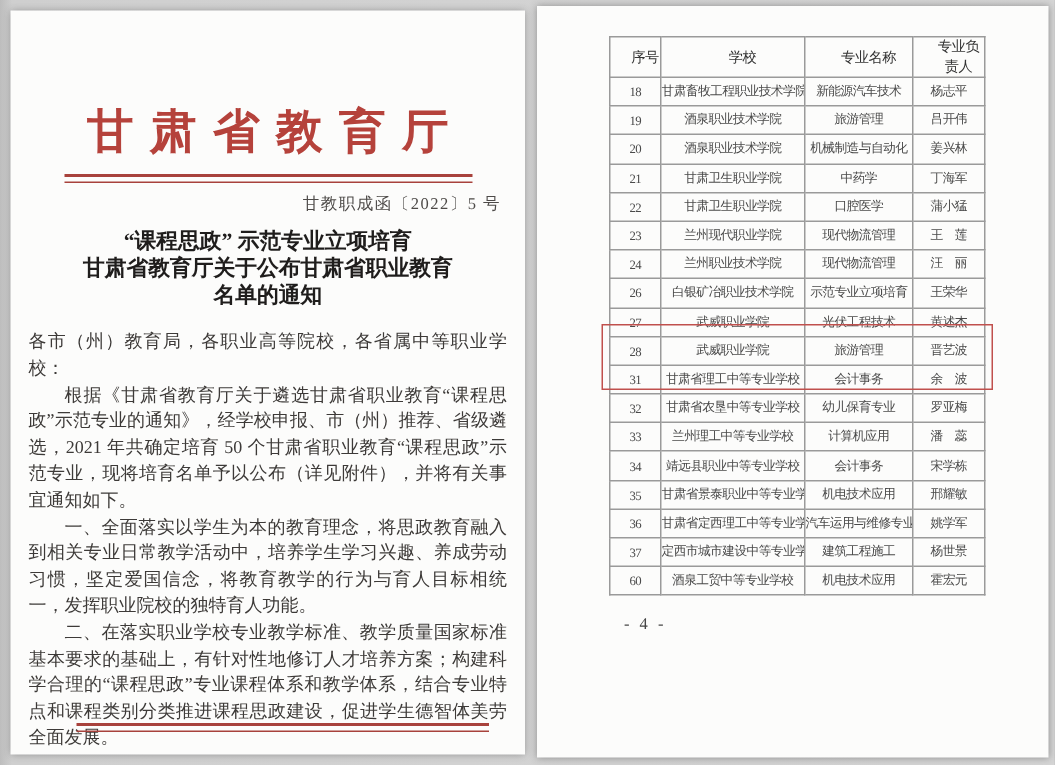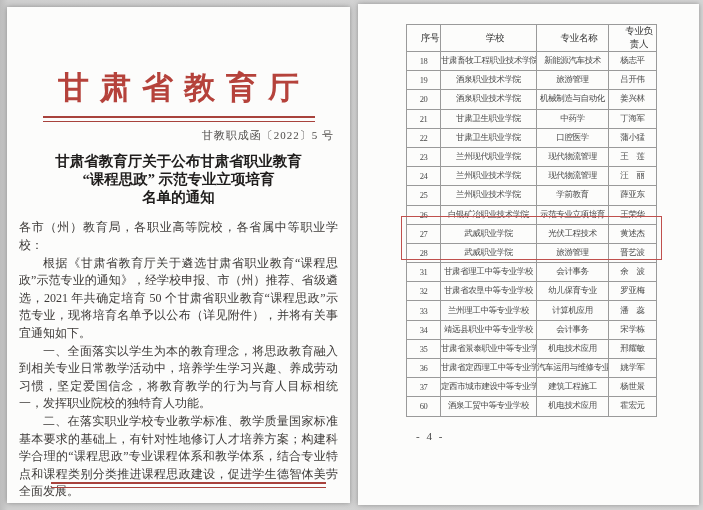--- a/index.html
+++ b/index.html
@@ -135,22 +135,22 @@
 <body>
 
 <div class="scan">
 
   <div class="page page-left">
     <div class="letterhead">甘肃省教育厅</div>
     <div class="letterhead-rule"></div>
     <div class="doc-number">甘教职成函〔2022〕5 号</div>
 
     <div class="notice-title">
+      <div>“课程思政” 示范专业立项培育</div>
       <div>甘肃省教育厅关于公布甘肃省职业教育</div>
-      <div>“课程思政” 示范专业立项培育</div>
       <div>名单的通知</div>
     </div>
 
     <div class="notice-body">
       <p>各市（州）教育局，各职业高等院校，各省属中等职业学校：</p>
       <div>
 
           <p class="indent">根据《甘肃省教育厅关于遴选甘肃省职业教育“课程思政”示范专业的通知》，经学校申报、市（州）推荐、省级遴选，2021 年共确定培育 50 个甘肃省职业教育“课程思政”示范专业，现将培育名单予以公布（详见附件），并将有关事宜通知如下。</p>
 
           <p class="indent">一、全面落实以学生为本的教育理念，将思政教育融入到相关专业日常教学活动中，培养学生学习兴趣、养成劳动习惯，坚定爱国信念，将教育教学的行为与育人目标相统一，发挥职业院校的独特育人功能。</p>
@@ -223,26 +223,20 @@
               <td>王　莲</td>
             </tr>
 
             <tr>
               <td>24</td>
               <td>兰州职业技术学院</td>
               <td>现代物流管理</td>
               <td>汪　丽</td>
             </tr>
 
-            <tr>
-              <td>25</td>
-              <td>兰州职业技术学院</td>
-              <td>学前教育</td>
-              <td>薛亚东</td>
-            </tr>
 
             <tr>
               <td>26</td>
               <td>白银矿冶职业技术学院</td>
               <td>示范专业立项培育</td>
               <td>王荣华</td>
             </tr>
 
             <tr class="hl">
               <td>27</td>

